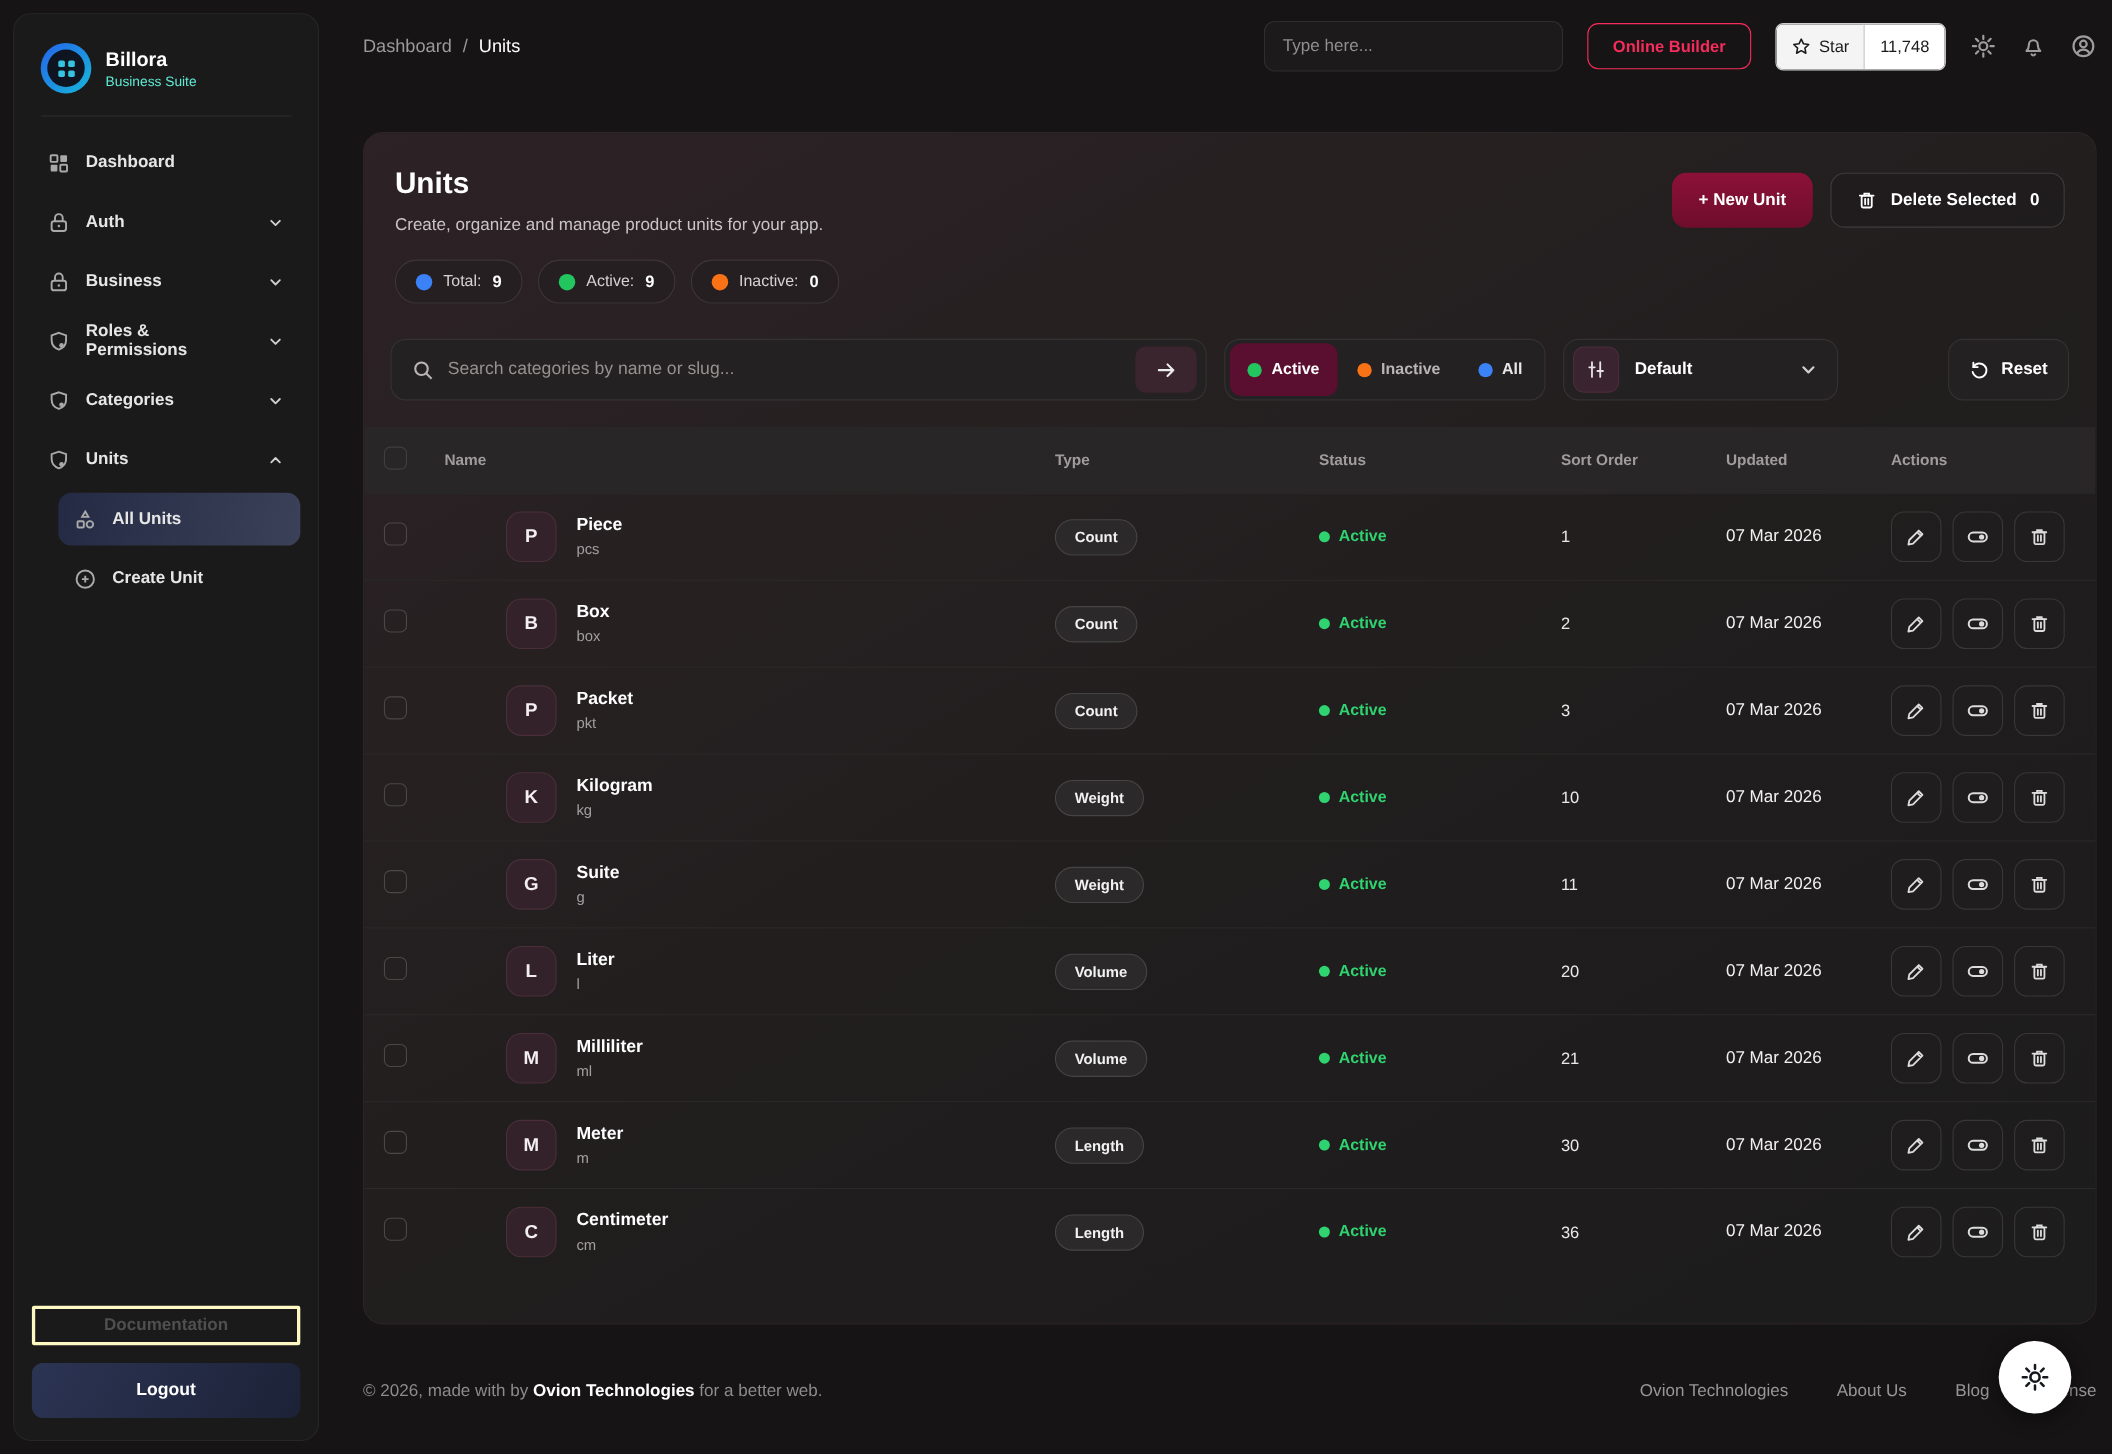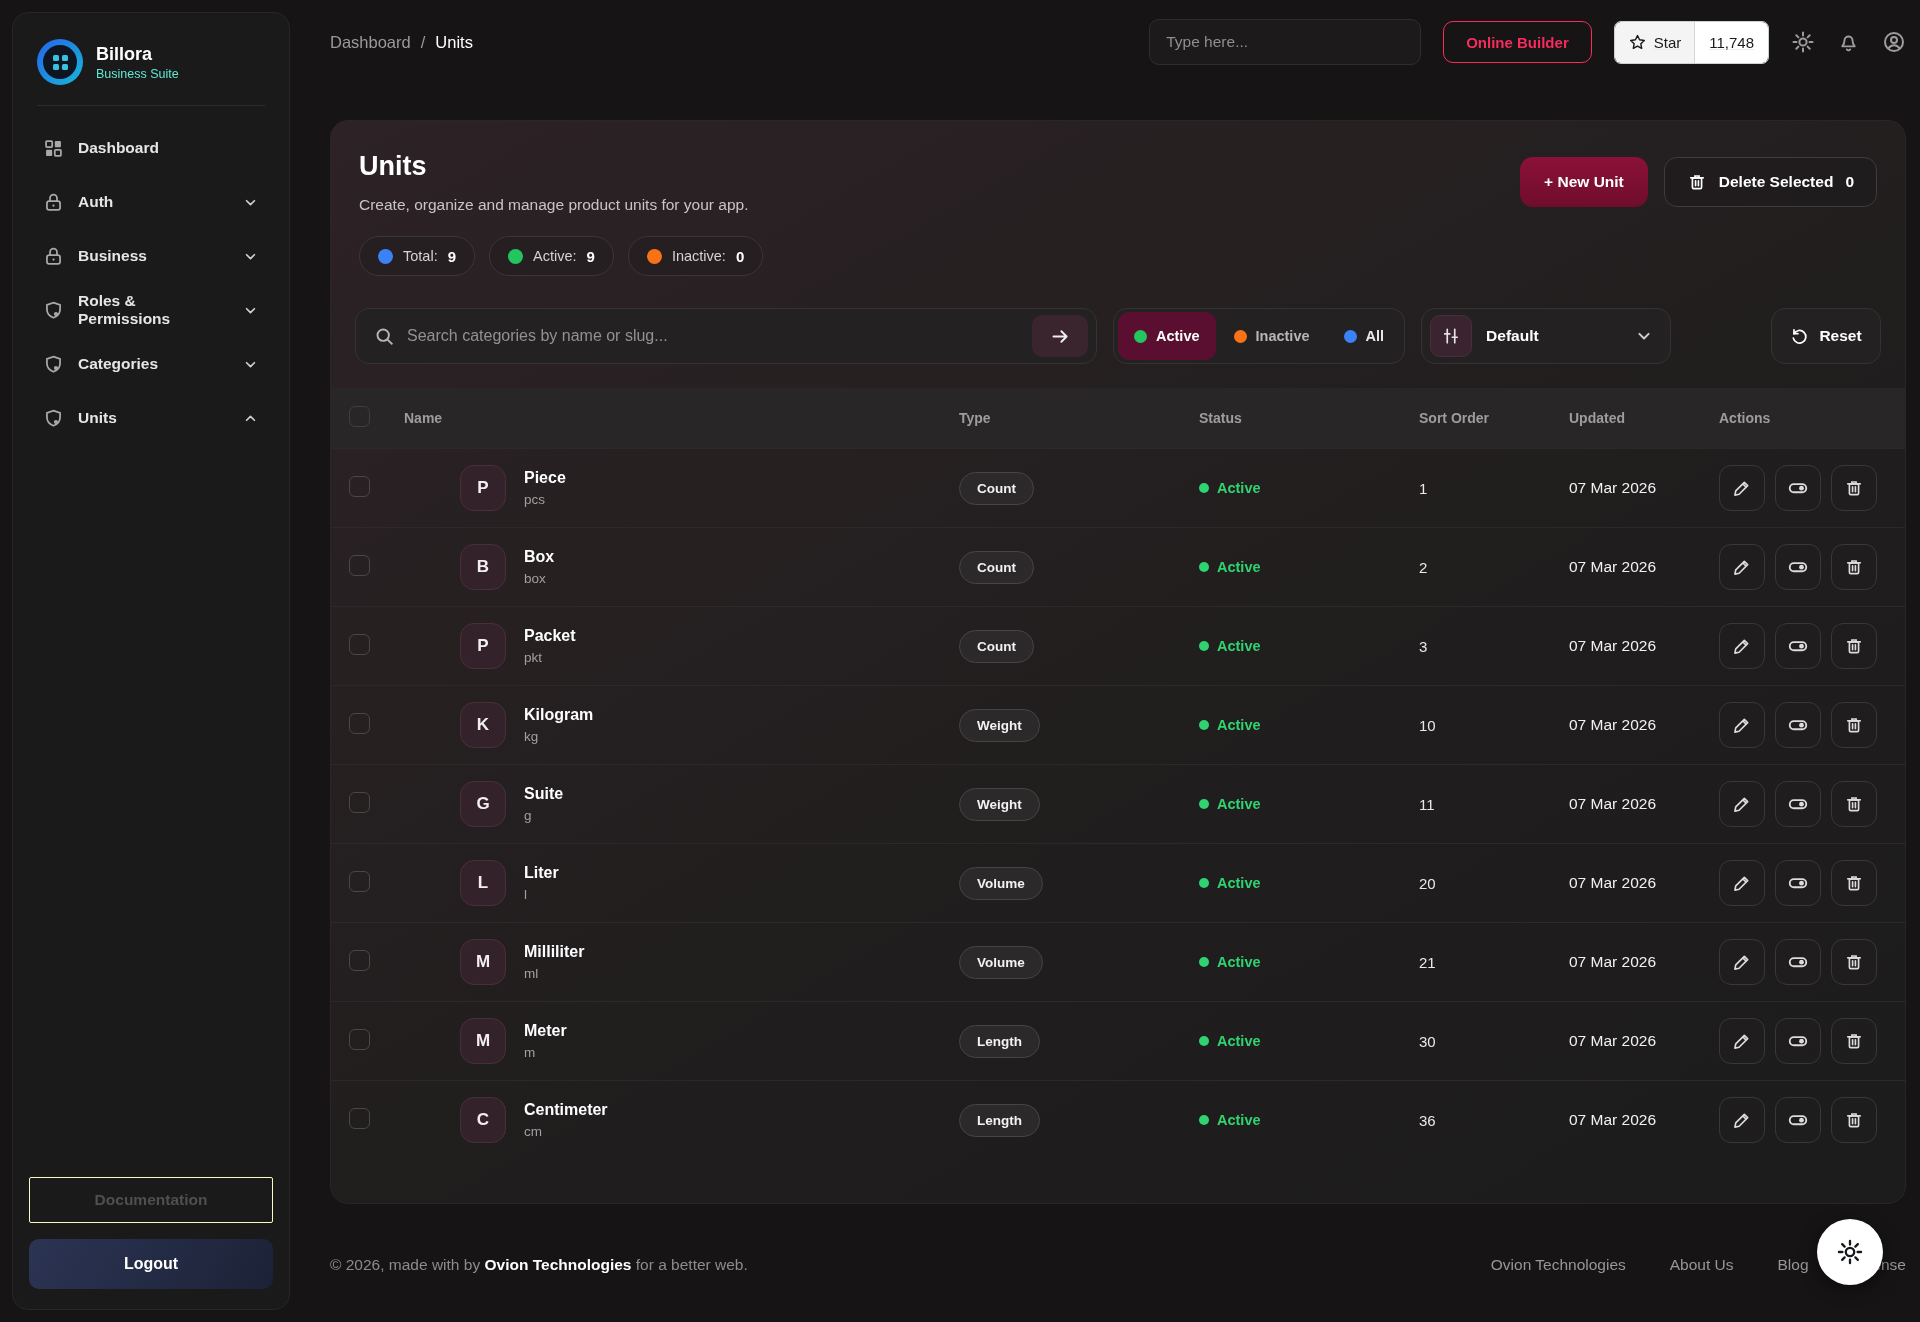--- a/index.html
+++ b/index.html
@@ -24,40 +24,40 @@
   .nav { flex:1; }
   .nav-item { display:flex; align-items:center; gap:14px; height:48px; padding:0 14px;
     color:#e6e6e6; font-size:15.5px; font-weight:bold; border-radius:12px; cursor:pointer;
     margin-bottom:6px; }
   .nav-item .ni { color:#a9a9a9; display:flex; }
   .nav-item .chev { margin-left:auto; color:#cfcfcf; display:flex; }
   .nav-item.active { background:linear-gradient(100deg,#242a43 0%,#3a4158 100%); }
   .nav-sub { padding-left:24px; }
   svg.ic { display:block; }
   .side-bottom { margin-top:auto; display:flex; flex-direction:column; gap:16px; }
-  .doc-btn { height:46px; border:1px solid #fef9c3; border-radius:2px; background:transparent;
+  .doc-btn { height:36px; border:3px solid #fef9c3; border-radius:2px; background:transparent;
     color:#4f4f4f; font-size:15.5px; font-weight:bold; display:flex; align-items:center; justify-content:center; cursor:pointer; }
   .logout-btn { height:50px; border:none; border-radius:10px;
     background:linear-gradient(120deg,#2c3454,#1c2236); color:#fff; font-size:16px; font-weight:bold;
     display:flex; align-items:center; justify-content:center; cursor:pointer; }
 
   
   .main { position:absolute; left:290px; top:0; width:1630px; height:1322px; padding:0 14px 0 40px; }
 
   .topbar { height:84px; display:flex; align-items:center; }
   .crumbs { display:flex; align-items:center; gap:10px; font-size:16.5px; }
   .crumb-dim { color:#9a9a9a; } .crumb-sep { color:#9a9a9a; } .crumb-cur { color:#fff; }
   .top-right { margin-left:auto; display:flex; align-items:center; gap:22px; }
   .top-search { width:272px; height:46px; background:#1c1a1a; border:1px solid #2f2d2d;
     border-radius:10px; color:#e8e8e8; font-size:15.5px; padding:0 16px; outline:none;
     font-family:"Liberation Sans", sans-serif; }
   .top-search::placeholder { color:#8f8f8f; }
   .builder-btn { height:42px; padding:0 22px; border-radius:10px; border:1.5px solid #f62c5c;
     background:transparent; color:#f62c5c; font-size:15px; font-weight:bold; cursor:pointer; }
-  .gh { display:flex; height:43px; border-radius:7px; overflow:hidden; border:1px solid #cfcfcf;text-decoration:underline; }
+  .gh { display:flex; height:43px; border-radius:7px; overflow:hidden; border:1px solid #cfcfcf; }
   .gh-star { background:#f4f4f4; color:#1a1a1a; display:flex; align-items:center; gap:7px;
     padding:0 13px; font-size:15px; border-right:1px solid #d4d4d4; cursor:pointer; }
   .gh-count { background:#fff; color:#1a1a1a; display:flex; align-items:center; padding:0 14px;
     font-size:15px; cursor:pointer; }
   .top-ico { color:#9d9d9d; display:flex; cursor:pointer; }
 
   
   .panel { margin-top:36px; width:1576px; border-radius:18px; border:1px solid #2b2527;
     background:linear-gradient(150deg,#2d2226 0%,#262021 30%,#1f1d1d 62%,#1d1c1c 100%);
     overflow:hidden; padding-bottom:44px; }
@@ -303,20 +303,38 @@
               <use href="#i-shield"></use>
             </svg>
           </span>
         <span>Units</span>
         <span class="chev">
             <svg class="ic" width="17" height="17" viewBox="0 0 24 24">
               <use href="#i-chev-up"></use>
             </svg>
           </span>
       </div>
+      <div class="nav-sub">
+        <div class="nav-item active">
+          <span class="ni">
+              <svg class="ic" width="21" height="21" viewBox="0 0 24 24">
+                <use href="#i-shapes"></use>
+              </svg>
+            </span>
+          <span>All Units</span>
+        </div>
+        <div class="nav-item">
+          <span class="ni">
+              <svg class="ic" width="21" height="21" viewBox="0 0 24 24">
+                <use href="#i-plus-circle"></use>
+              </svg>
+            </span>
+          <span>Create Unit</span>
+        </div>
+      </div>
     </nav>
 
     <div class="side-bottom">
       <button class="doc-btn">Documentation</button>
       <button class="logout-btn">Logout</button>
     </div>
   </aside>
 
   <main class="main">
 

